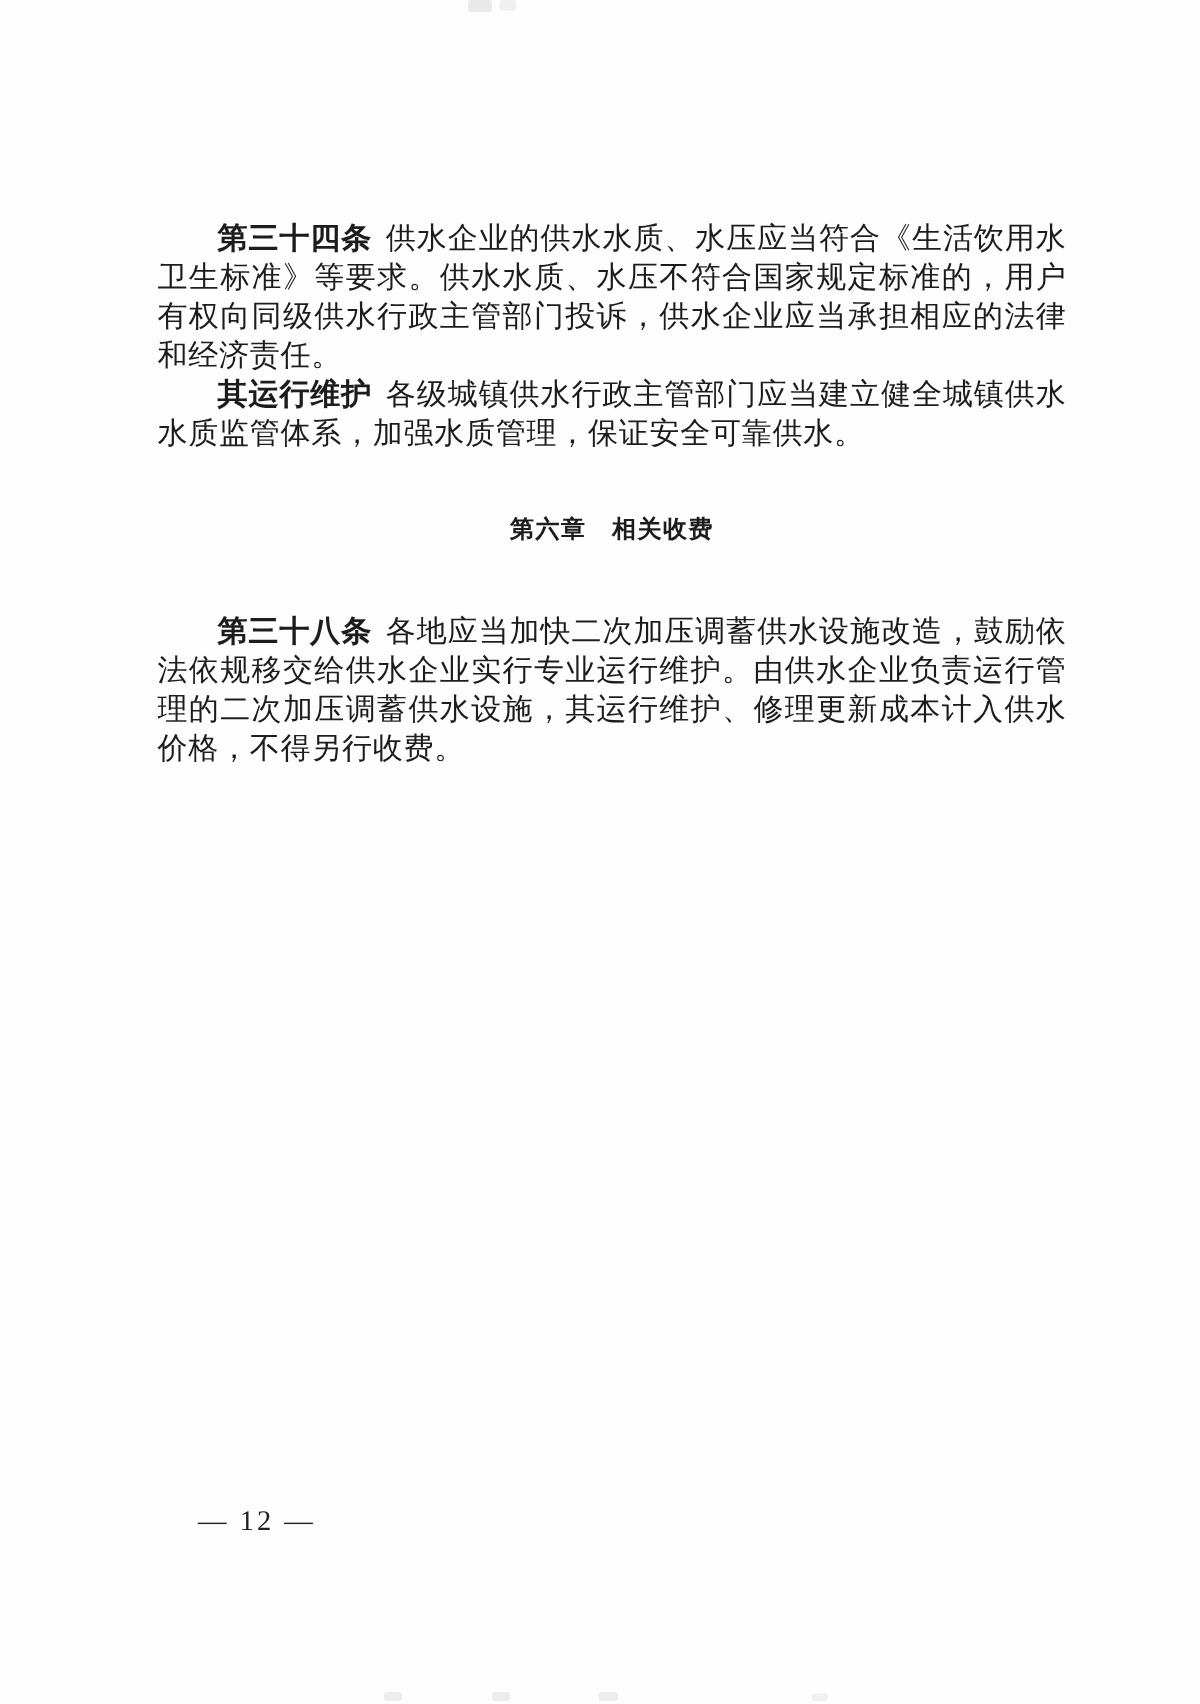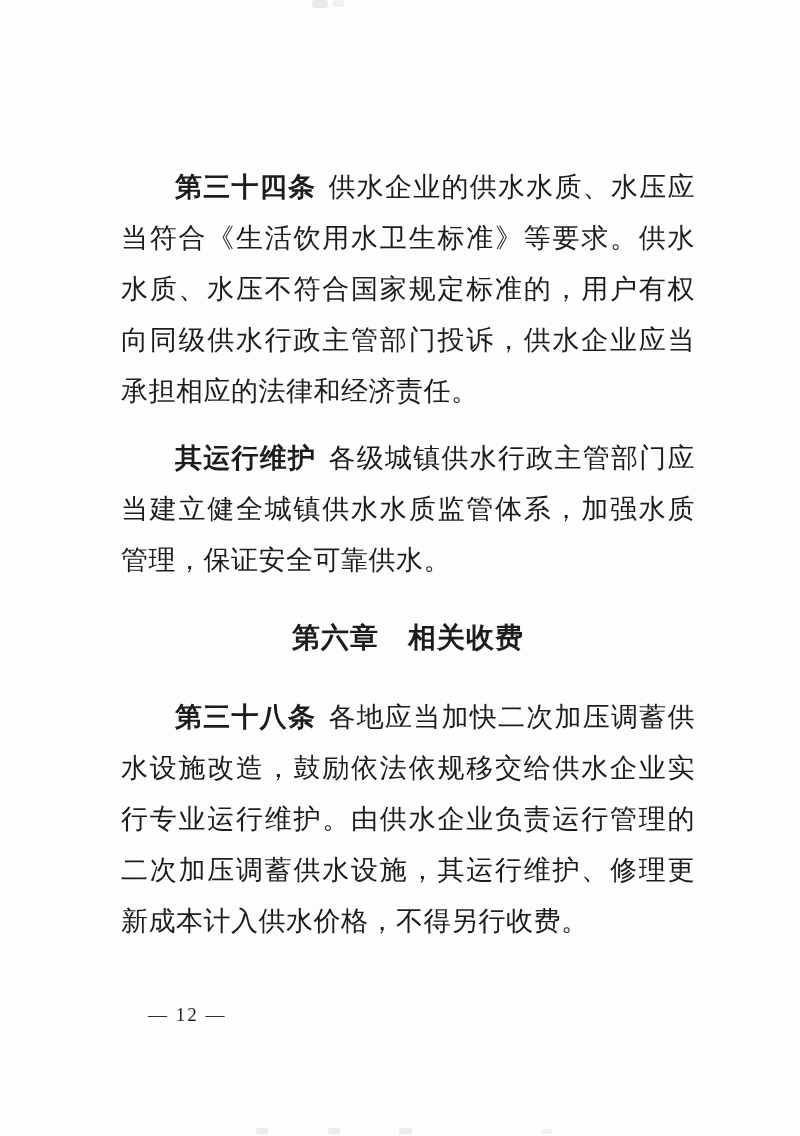--- a/index.html
+++ b/index.html
@@ -16,45 +16,45 @@
     font-family: "Liberation Serif", serif;
     color: #1c1c1c;
   }
   .content {
     position: absolute;
     left: 105px;
     top: 146px;
     width: 606px;
   }
   p.article {
-    margin: 16px;
-    font-size: 27px;
-    line-height: 51px;
+    margin: 0;
+    font-size: 20px;
+    line-height: 26px;
     text-align: justify;
     text-justify: inter-character;
     text-indent: 2em;
     letter-spacing: 0.5px;
   }
   .num {
     font-weight: bold;
     margin-right: 0.45em;
   }
   h2.chapter {
     margin: 32px 0 34px 0;
     text-align: center;
     text-indent: 0;
-    font-size: 28px;
+    font-size: 16px;
     font-weight: bold;
     letter-spacing: 1px;
     line-height: 40px;
     font-family: "Liberation Sans", sans-serif;
   }
   .footer {
     position: absolute;
-    left: 148px;
+    left: 132px;
     top: 1004px;
     font-size: 19px;
     letter-spacing: 2px;
     color: #222222;
   }
   .artifact {
     position: absolute;
     background: #ececec;
     border-radius: 2px;
   }

